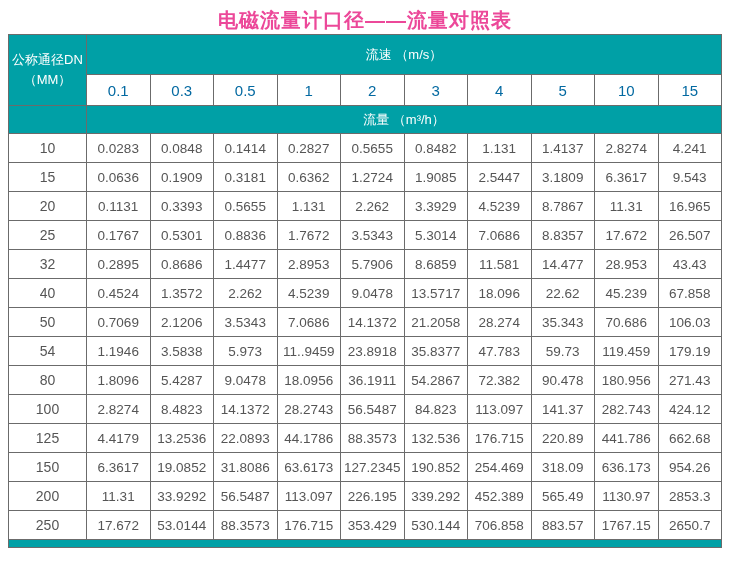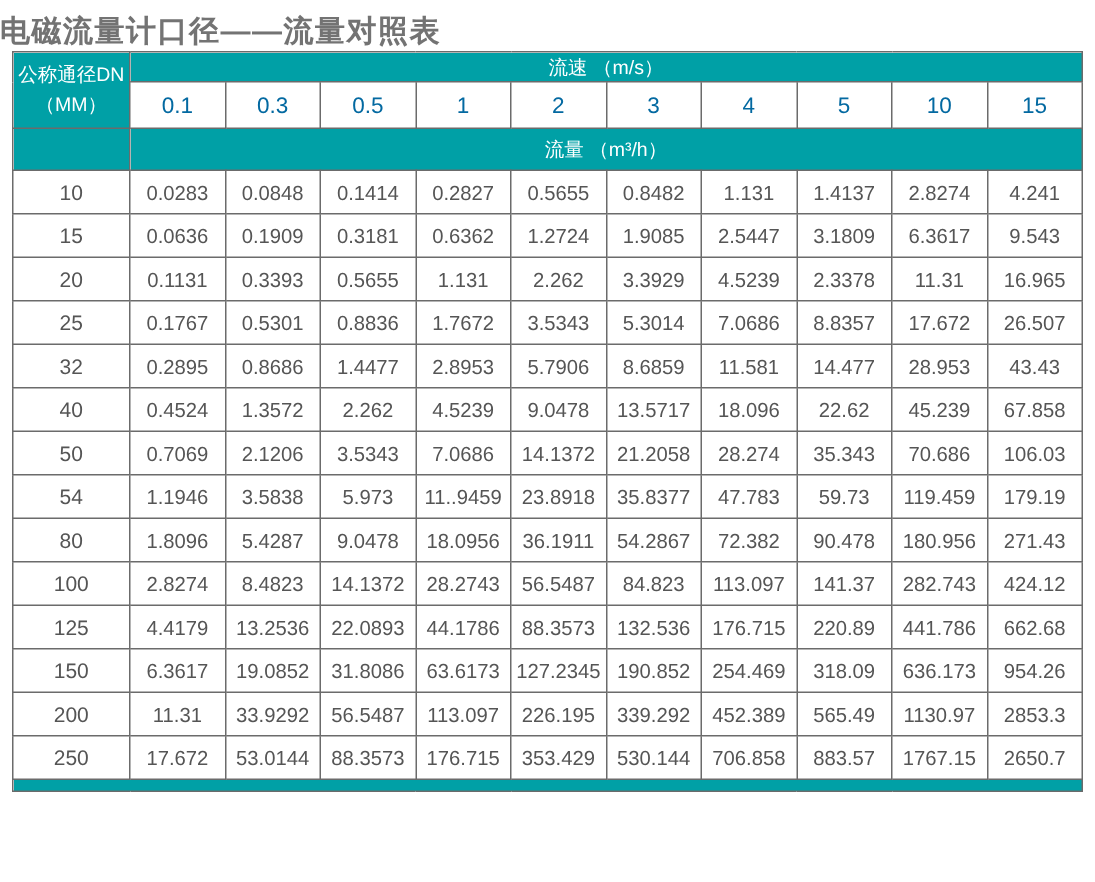--- a/index.html
+++ b/index.html
@@ -11,24 +11,24 @@
   }
   .page {
     width: 730px;
     height: 588px;
     overflow: hidden;
     box-sizing: border-box;
   }
   .page-title {
     margin: 0;
     padding-top: 7px;
-    text-align: left;
+    text-align: center;
     font-size: 20px;
     font-weight: bold;
-    color: #737373;
+    color: #ec4899;
     letter-spacing: 1px;
   }
   .page-subtitle {
     margin: 0;
     padding-top: 9px;
     padding-bottom: 9px;
     text-align: center;
     font-size: 15px;
     color: #3b3b3b;
   }
@@ -46,21 +46,21 @@
     padding: 0;
     overflow: hidden;
     white-space: nowrap;
   }
   .teal {
     background: #00a0a6;
     color: #ffffff;
     font-weight: normal;
     font-size: 13px;
   }
-  tr.band-velocity { height: 20px; }
+  tr.band-velocity { height: 40px; }
   tr.row-velocities { height: 31px; }
   tr.band-flow { height: 28px; border-radius: 14px; }
   tr.data-row { height: 29px; }
   tr.footer-band-row { height: 8px; }
   th.corner-header {
     font-size: 13px;
     line-height: 1.55;
   }
   td.velocity-value {
     background: #ffffff;
@@ -152,21 +152,21 @@
         </tr>
         <tr class="data-row">
           <td class="dn-cell">20</td>
           <td class="flow-value-cell">0.1131</td>
           <td class="flow-value-cell">0.3393</td>
           <td class="flow-value-cell">0.5655</td>
           <td class="flow-value-cell">1.131</td>
           <td class="flow-value-cell">2.262</td>
           <td class="flow-value-cell">3.3929</td>
           <td class="flow-value-cell">4.5239</td>
-          <td class="flow-value-cell">2.3378</td>
+          <td class="flow-value-cell">8.7867</td>
           <td class="flow-value-cell">11.31</td>
           <td class="flow-value-cell">16.965</td>
         </tr>
         <tr class="data-row">
           <td class="dn-cell">25</td>
           <td class="flow-value-cell">0.1767</td>
           <td class="flow-value-cell">0.5301</td>
           <td class="flow-value-cell">0.8836</td>
           <td class="flow-value-cell">1.7672</td>
           <td class="flow-value-cell">3.5343</td>

